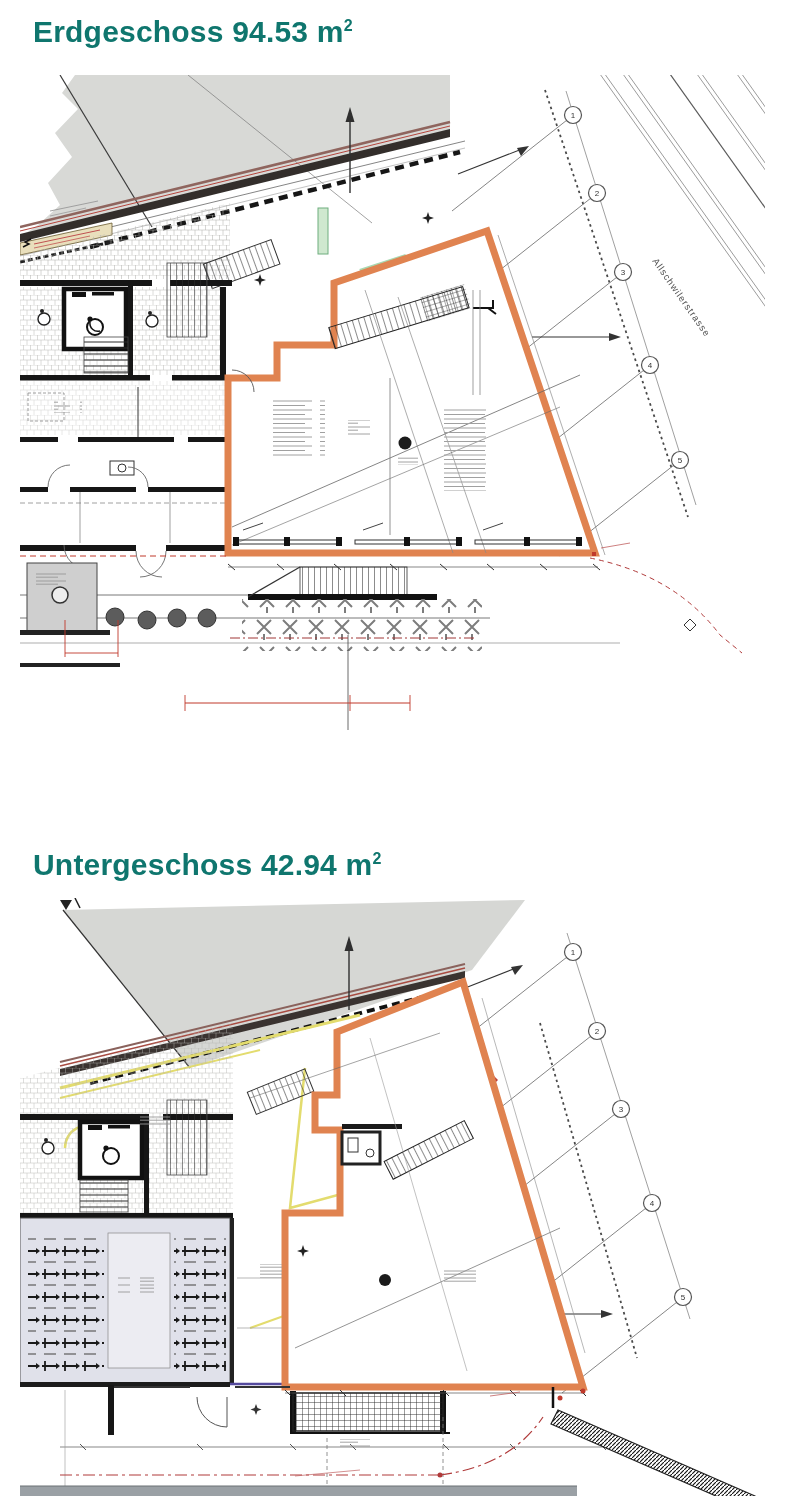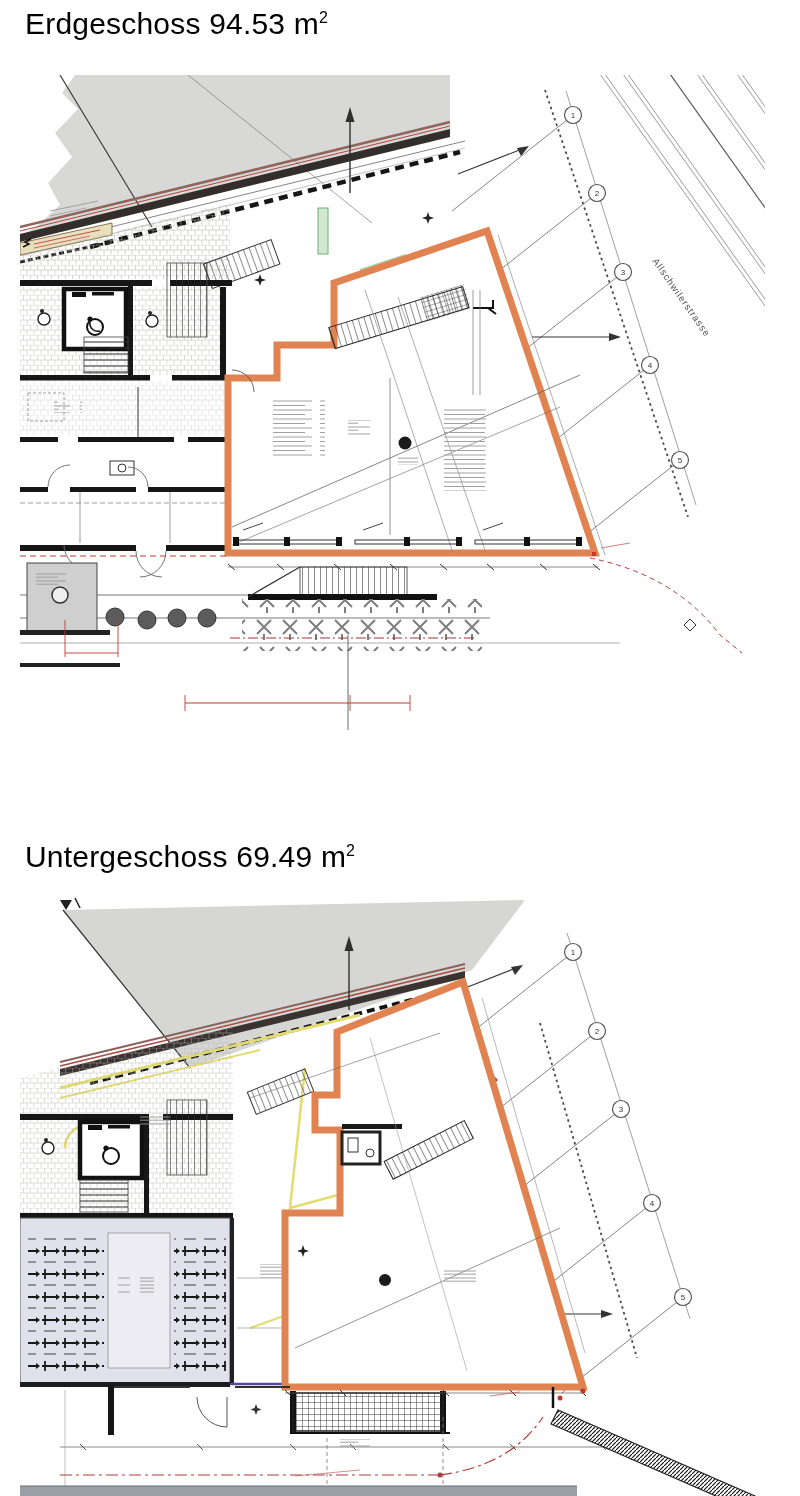--- a/index.html
+++ b/index.html
@@ -1,19 +1,19 @@
 <!DOCTYPE html>
 <html><head>
 <meta charset="utf-8">
 <style>
   html,body{margin:0;padding:0;background:#fff;}
   body{width:800px;height:1496px;position:relative;overflow:hidden;
        font-family:"Liberation Sans",sans-serif;}
-  h2.plan-title{position:absolute;margin:0;font-weight:400;font-size:30px;
-       color:#000000;letter-spacing:.2px;}
+  h2.plan-title{position:absolute;margin:8px;font-weight:700;font-size:30px;
+       color:#0f766e;letter-spacing:.2px;}
   h2.plan-title sup{font-size:16px;}
   .plan-svg{position:absolute;left:20px;}
   #plan1-svg{top:75px;}
   #plan2-svg{top:898px;}
   #title1{top:7px;left:25px;}
   #title2{top:840px;left:25px;}
 </style>
 </head>
 <body>
 
@@ -259,21 +259,21 @@
       <line x1="45" y1="578" x2="98" y2="578" stroke-width="0.9"></line>
       <line x1="165" y1="628" x2="390" y2="628" stroke-width="1"></line>
       <line x1="165" y1="620" x2="165" y2="636" stroke-width="0.9"></line>
       <line x1="330" y1="620" x2="330" y2="636" stroke-width="0.9"></line>
       <line x1="390" y1="620" x2="390" y2="636" stroke-width="0.9"></line>
       <rect x="572" y="477" width="4" height="4" fill="#c0392b" stroke="none"></rect>
       <line x1="581" y1="473" x2="610" y2="468" stroke="#c06060" stroke-width="0.8"></line>
     </g>
   </svg>
 
-  <h2 id="title2" class="plan-title"><span>Untergeschoss</span>&nbsp;<span>69.49</span>&nbsp;<span>m</span><sup>2</sup></h2>
+  <h2 id="title2" class="plan-title"><span>Untergeschoss</span>&nbsp;<span>42.94</span>&nbsp;<span>m</span><sup>2</sup></h2>
 
   <svg id="plan2-svg" class="plan-svg" width="745" height="598" viewBox="0 0 745 598">
     <defs>
       <pattern id="p2-tile" width="7" height="10" patternUnits="userSpaceOnUse">
         <path d="M0 0H7 M0 5H7 M3.5 0V5 M0 5V10 M7 5V10" stroke="#b3b3b0" stroke-width="0.55" fill="none"></path>
       </pattern>
       <pattern id="p2-rungs" width="6" height="80" patternUnits="userSpaceOnUse">
         <path d="M0 0V80" stroke="#2c2c2c" stroke-width="1.1"></path>
       </pattern>
       <pattern id="p2-rungsH" width="80" height="6" patternUnits="userSpaceOnUse">

